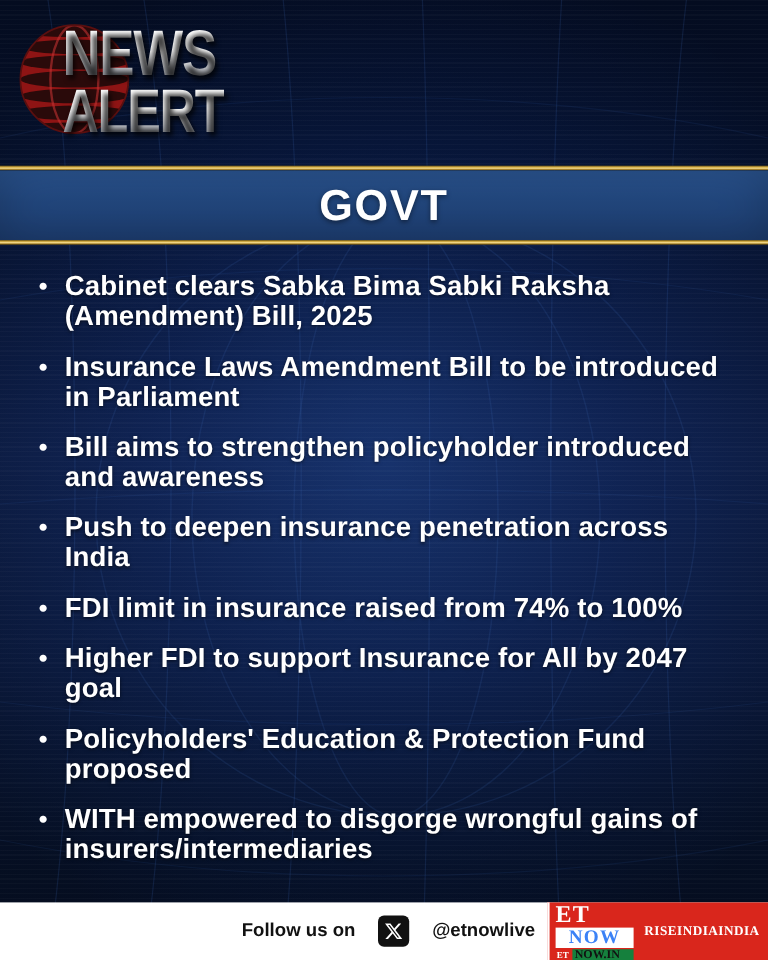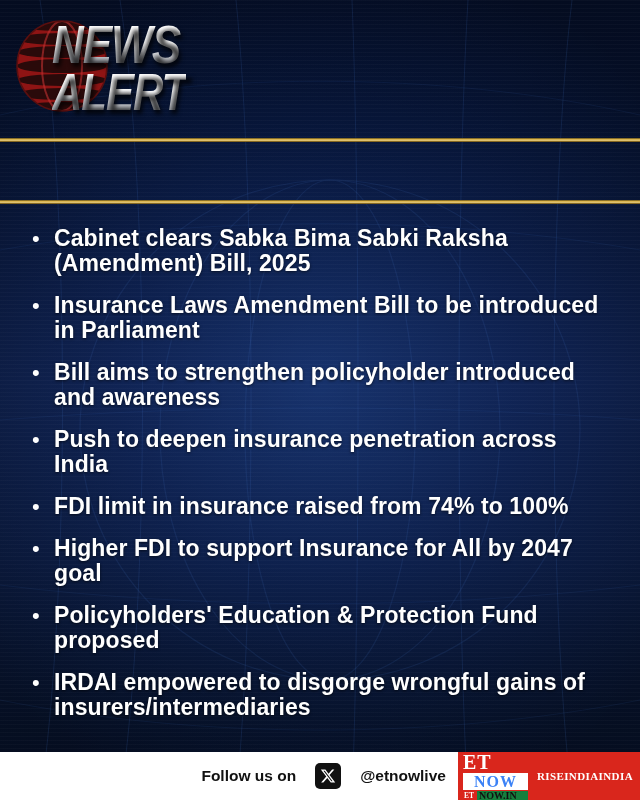--- a/index.html
+++ b/index.html
@@ -57,21 +57,21 @@
     position: absolute;
     inset: 0;
     opacity: 0.55;
   }
   .bg-grid svg { width: 100%; height: 100%; display: block; }
 
   
   .header {
     position: absolute;
     left: 0; top: 0;
-    width: 640px; height: 140px; font-style: italic;
+    width: 640px; height: 140px;
   }
   .globe-logo {
     position: absolute;
     left: 16px; top: 20px;
     width: 92px; height: 92px;
   }
   .alert-text {
     position: absolute;
     left: 52px; top: 22px;
     line-height: 0.86;
@@ -313,20 +313,23 @@
       </g>
       <circle cx="46" cy="46" r="45" fill="none" stroke="#5a0f0f" stroke-width="1.5"></circle>
     </svg>
     <div class="alert-text">
       <span class="alert-line l1">NEWS</span>
       <span class="alert-line l2">ALERT</span>
     </div>
   </div>
 
   <div class="gold-rule top"></div>
+  <div class="title-bar">
+    <span class="title-text">GOVT</span>
+  </div>
   <div class="gold-rule bottom"></div>
 
   <div class="bullets">
     <div class="bullet-row">
       <span class="bullet-dot">•</span>
       <span class="bullet-text">Cabinet clears Sabka Bima Sabki Raksha (Amendment) Bill, 2025</span>
     </div>
     <div class="bullet-row">
       <span class="bullet-dot">•</span>
       <span class="bullet-text">Insurance Laws Amendment Bill to be introduced in Parliament</span>
@@ -346,21 +349,21 @@
     <div class="bullet-row">
       <span class="bullet-dot">•</span>
       <span class="bullet-text">Higher FDI to support Insurance for All by 2047 goal</span>
     </div>
     <div class="bullet-row">
       <span class="bullet-dot">•</span>
       <span class="bullet-text">Policyholders' Education &amp; Protection Fund proposed</span>
     </div>
     <div class="bullet-row">
       <span class="bullet-dot">•</span>
-      <span class="bullet-text">IRDAI empowered to disgorge wrongful gains of insurers/intermediaries</span>
+      <span class="bullet-text">WITH empowered to disgorge wrongful gains of insurers/intermediaries</span>
     </div>
   </div>
 
   <div class="footer">
     <div class="follow-group">
       <span class="follow-label">Follow us on</span>
       <span class="x-badge">
         <svg width="16" height="16" viewBox="0 0 24 24" aria-hidden="true">
           <path fill="#ffffff" d="M18.244 2.25h3.308l-7.227 8.26 8.502 11.24H16.17l-5.214-6.817L4.99 21.75H1.68l7.73-8.835L1.254 2.25H8.08l4.713 6.231zm-1.161 17.52h1.833L7.084 4.126H5.117z"></path>
         </svg>

